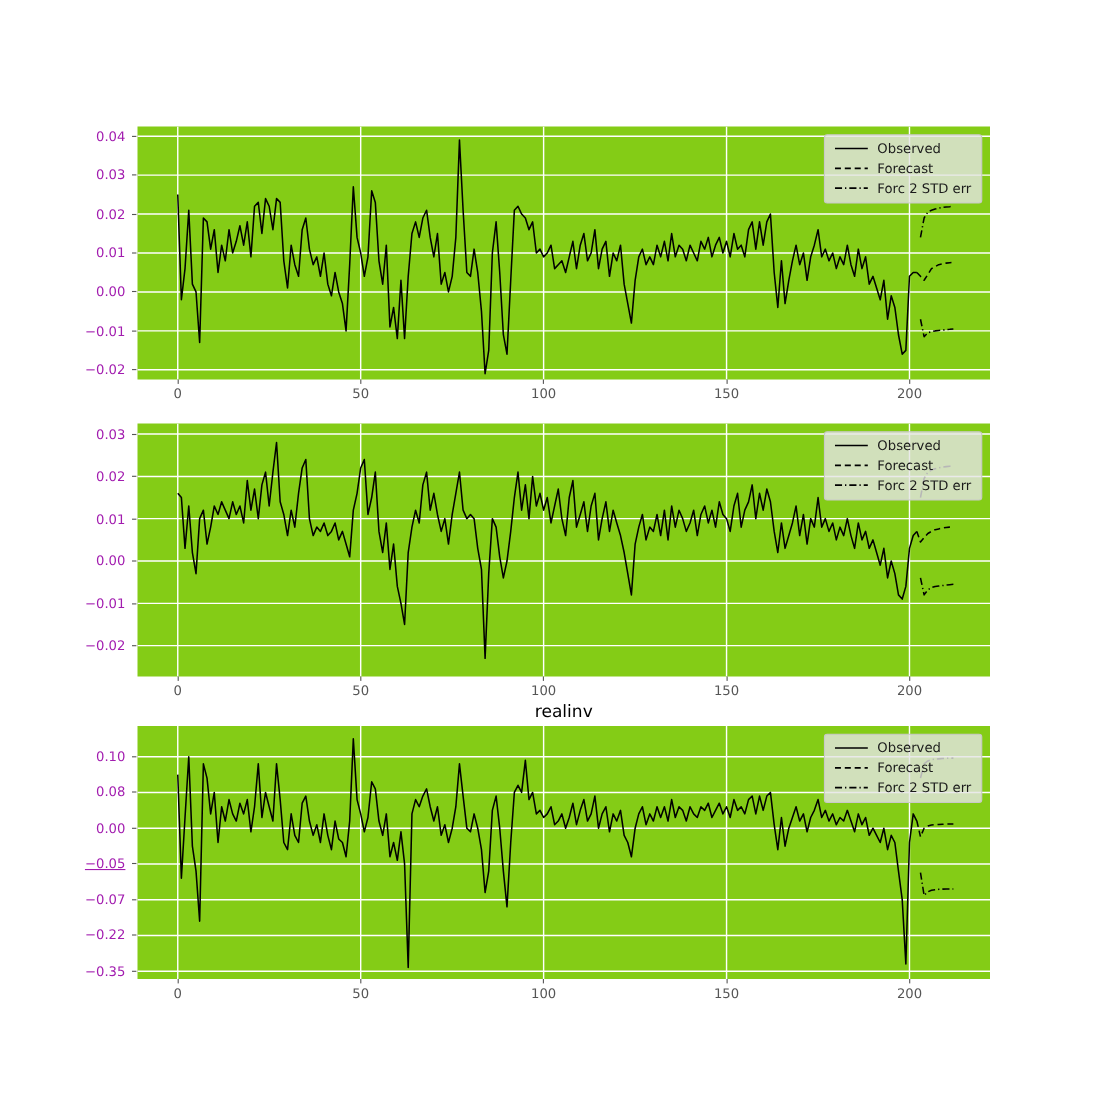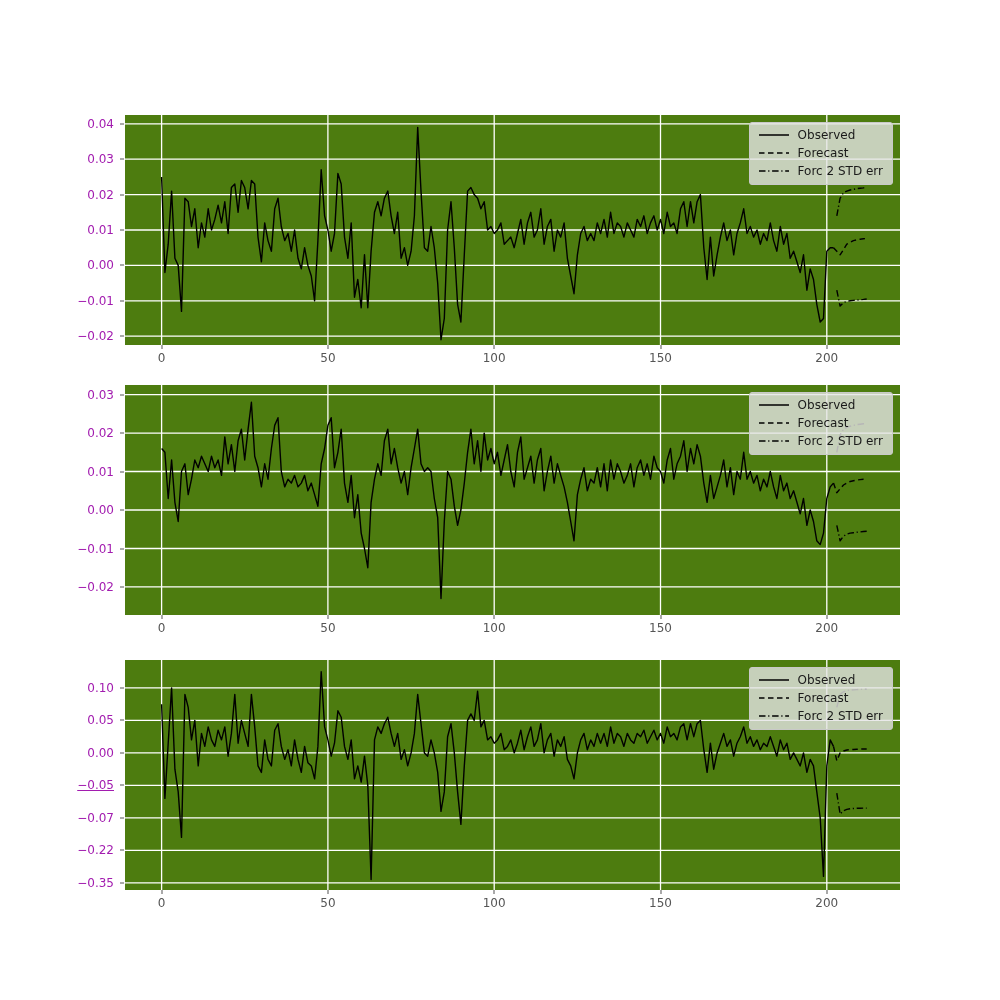--- a/index.html
+++ b/index.html
@@ -1,21 +1,21 @@
 <!DOCTYPE html>
 <html><head>
 <meta charset="utf-8">
 <style>
   html,body{margin:0;padding:0;background:#ffffff;}
   .figure{position:relative;width:1000px;height:1000px;background:#ffffff;
           font-family:"DejaVu Sans","Liberation Sans",sans-serif;overflow:hidden;}
   .panel{position:absolute;left:0;width:1000px;height:300px;}
   .chart-title{position:absolute;left:125px;width:775px;top:-21px;margin:0;
                font-size:15.5px;font-weight:400;color:#000;text-align:center;line-height:1.1;}
-  .axes{position:absolute;left:125px;top:0;width:775px;height:230px;background:#4d7c0f;}
+  .axes{position:absolute;left:125px;top:0;width:775px;height:230px;background:#84cc16;}
   .plot-svg{position:absolute;left:0;top:0;width:775px;height:230px;display:block;}
   .legend{position:absolute;top:7px;right:7px;background:rgba(229,229,229,0.8);
           border:1px solid #c9c9c9;border-radius:3px;padding:5px 9px 6px 9px;
           display:flex;flex-direction:column;gap:4px;z-index:2;}
   .legend-row{display:flex;align-items:center;gap:9px;font-size:12px;color:#1a1a1a;white-space:nowrap;}
   .legend-sample{display:inline-flex;width:30px;flex:0 0 30px;}
   .ytick-label{position:absolute;width:72px;left:42px;text-align:right;font-size:12px;
                color:#a21caf;transform:translateY(-50%);line-height:1;}
   .xtick-label{position:absolute;top:237px;width:48px;text-align:center;font-size:12px;
                color:#555555;transform:translateX(-50%);line-height:1;}
@@ -172,20 +172,21 @@
         <div class="xtick-label" style="left: 494.2px;">100</div>
         <div class="tick-x" style="left: 494.2px;"></div>
         <div class="xtick-label" style="left: 660.5px;">150</div>
         <div class="tick-x" style="left: 660.5px;"></div>
         <div class="xtick-label" style="left: 826.8px;">200</div>
         <div class="tick-x" style="left: 826.8px;"></div>
       </div>
   </div>
 
   <div class="panel" style="top:660px;">
+    <h2 class="chart-title">realinv</h2>
     <div class="axes">
       <svg class="plot-svg" viewBox="0 0 775 230">
           <line x1="36.6" y1="0" x2="36.6" y2="230" stroke="#ffffff" stroke-width="1.3"></line>
           <line x1="202.9" y1="0" x2="202.9" y2="230" stroke="#ffffff" stroke-width="1.3"></line>
           <line x1="369.2" y1="0" x2="369.2" y2="230" stroke="#ffffff" stroke-width="1.3"></line>
           <line x1="535.5" y1="0" x2="535.5" y2="230" stroke="#ffffff" stroke-width="1.3"></line>
           <line x1="701.8" y1="0" x2="701.8" y2="230" stroke="#ffffff" stroke-width="1.3"></line>
           <line x1="0" y1="222.9" x2="775" y2="222.9" stroke="#ffffff" stroke-width="1.3"></line>
           <line x1="0" y1="190.4" x2="775" y2="190.4" stroke="#ffffff" stroke-width="1.3"></line>
           <line x1="0" y1="157.9" x2="775" y2="157.9" stroke="#ffffff" stroke-width="1.3"></line>
@@ -229,21 +230,21 @@
         <div class="ytick-label" style="top: 222.9px;">−0.35</div>
         <div class="tick-y" style="top: 222.9px;"></div>
         <div class="ytick-label" style="top: 190.4px;">−0.22</div>
         <div class="tick-y" style="top: 190.4px;"></div>
         <div class="ytick-label" style="top: 157.9px;">−0.07</div>
         <div class="tick-y" style="top: 157.9px;"></div>
         <div class="ytick-label" style="top: 125.4px; text-decoration: underline;">−0.05</div>
         <div class="tick-y" style="top: 125.4px;"></div>
         <div class="ytick-label" style="top: 92.9px;">0.00</div>
         <div class="tick-y" style="top: 92.9px;"></div>
-        <div class="ytick-label" style="top: 60.4px;">0.05</div>
+        <div class="ytick-label" style="top: 60.4px;">0.08</div>
         <div class="tick-y" style="top: 60.4px;"></div>
         <div class="ytick-label" style="top: 27.9px;">0.10</div>
         <div class="tick-y" style="top: 27.9px;"></div>
       </div>
     <div class="xticks">
         <div class="xtick-label" style="left: 161.6px;">0</div>
         <div class="tick-x" style="left: 161.6px;"></div>
         <div class="xtick-label" style="left: 327.9px;">50</div>
         <div class="tick-x" style="left: 327.9px;"></div>
         <div class="xtick-label" style="left: 494.2px;">100</div>

